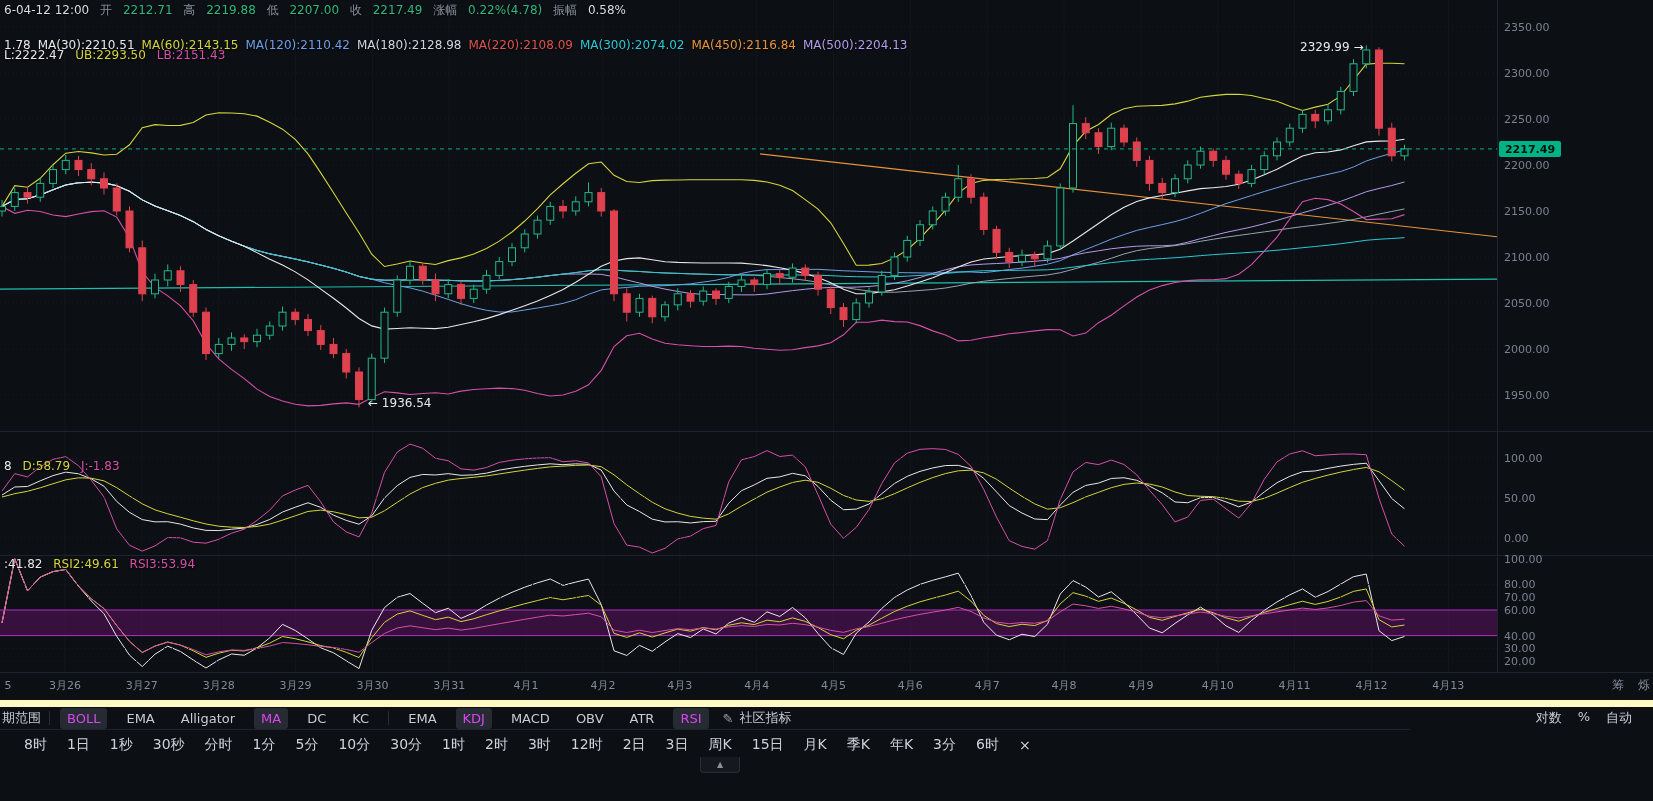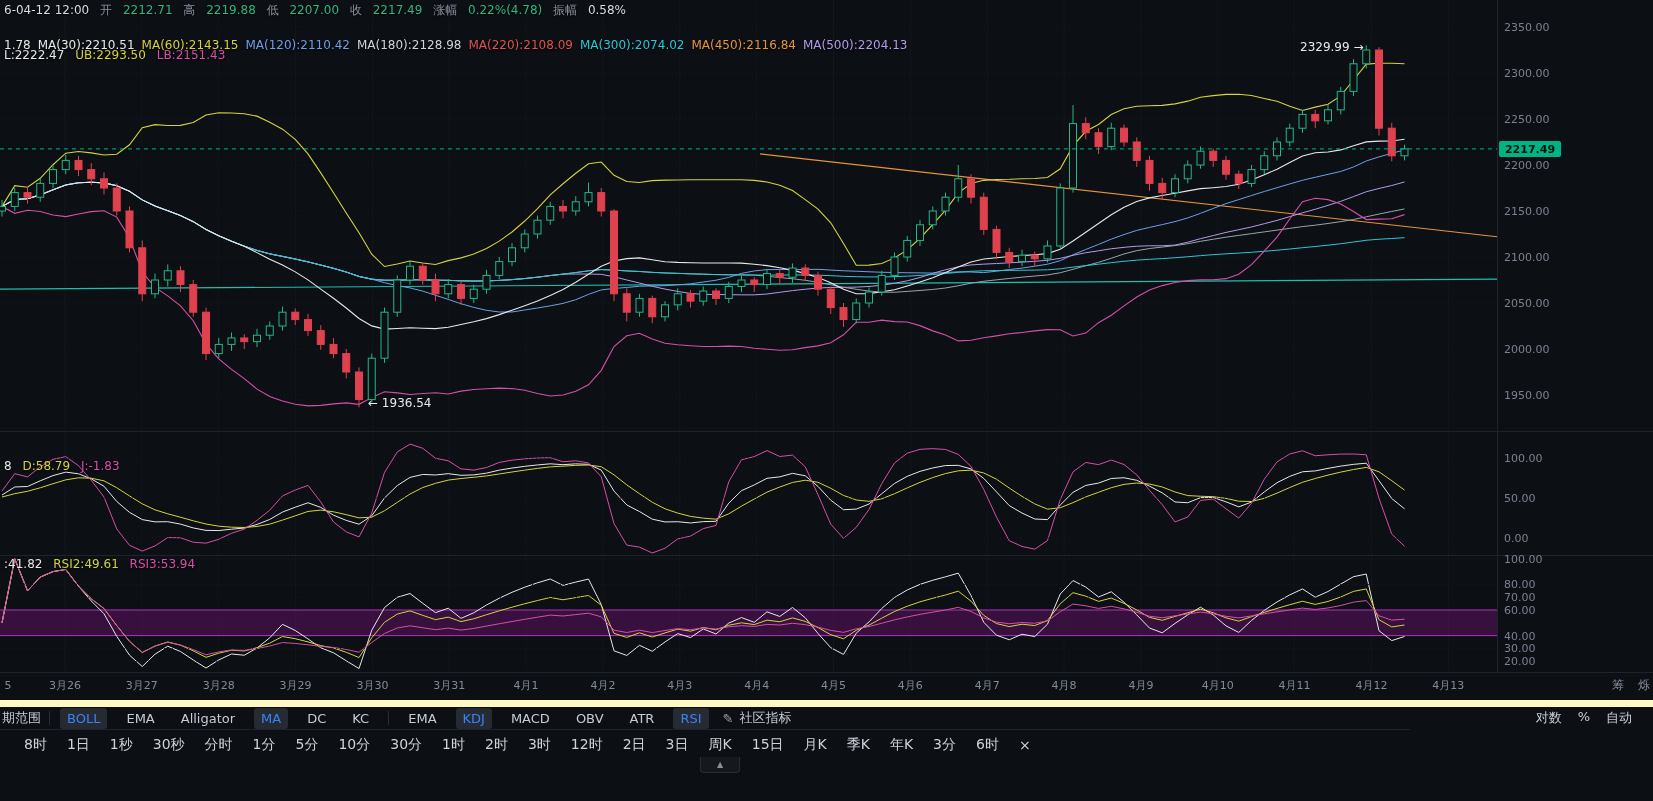--- a/index.html
+++ b/index.html
@@ -10,21 +10,21 @@
   .r1{top:2px;}.r2{top:8px;margin-top:40px;}.r3{top:38px;text-align:right;}
   .kdj-hdr{top:459px;}.rsi-hdr{top:557px;}
   .lab{color:#8a919e;}
   .grn{color:#2eb87e;}
   .wht{color:#d7dce3;}
   .c-wht{color:#e8e8e8;}.c-yel{color:#d4d43b;}.c-mag{color:#d64fa8;}
   .toolbar{position:absolute;top:700px;left:0;width:1653px;height:29px;border-top:7px solid #fef9c3;background:#0c0f14;display:flex;align-items:center;font-size:13px;color:#c6ccd6;box-sizing:border-box;z-index:6;}
   .range{margin:0 8px 0 2px;cursor:pointer;}
   .chips{display:flex;align-items:center;gap:12px;}
   .chip{padding:3px 7px;border-radius:3px;cursor:pointer;}
-  .chip.active{background:#262b33;color:#3b82f6;}
+  .chip.active{background:#262b33;color:#d946ef;}
   .sep{width:1px;height:14px;background:#272d36;}
   .community{display:flex;align-items:center;gap:6px;margin-left:14px;cursor:pointer;}
   .edit-ic{color:#9aa0aa;font-size:13px;}
   .tb-right{margin-left:auto;display:flex;gap:16px;padding-right:21px;color:#c6ccd6;}
   .tb-right span{cursor:pointer;}
   .tfbar{position:absolute;top:729px;left:0;width:1410px;height:30px;border-top:1px solid #1e242d;background:#0c0f14;display:flex;align-items:center;font-size:14px;color:#ced3da;box-sizing:border-box;padding-left:24px;gap:20px;z-index:6;}
   .tf{position:relative;cursor:pointer;white-space:nowrap;}
   .tf-popup{position:absolute;top:21px;left:50%;transform:translateX(-50%);width:38px;height:15px;background:#15181d;border:1px solid #272d36;border-top:none;border-radius:0 0 4px 4px;display:flex;align-items:center;justify-content:center;color:#8a919e;font-size:8px;}
 </style>
 </head>

